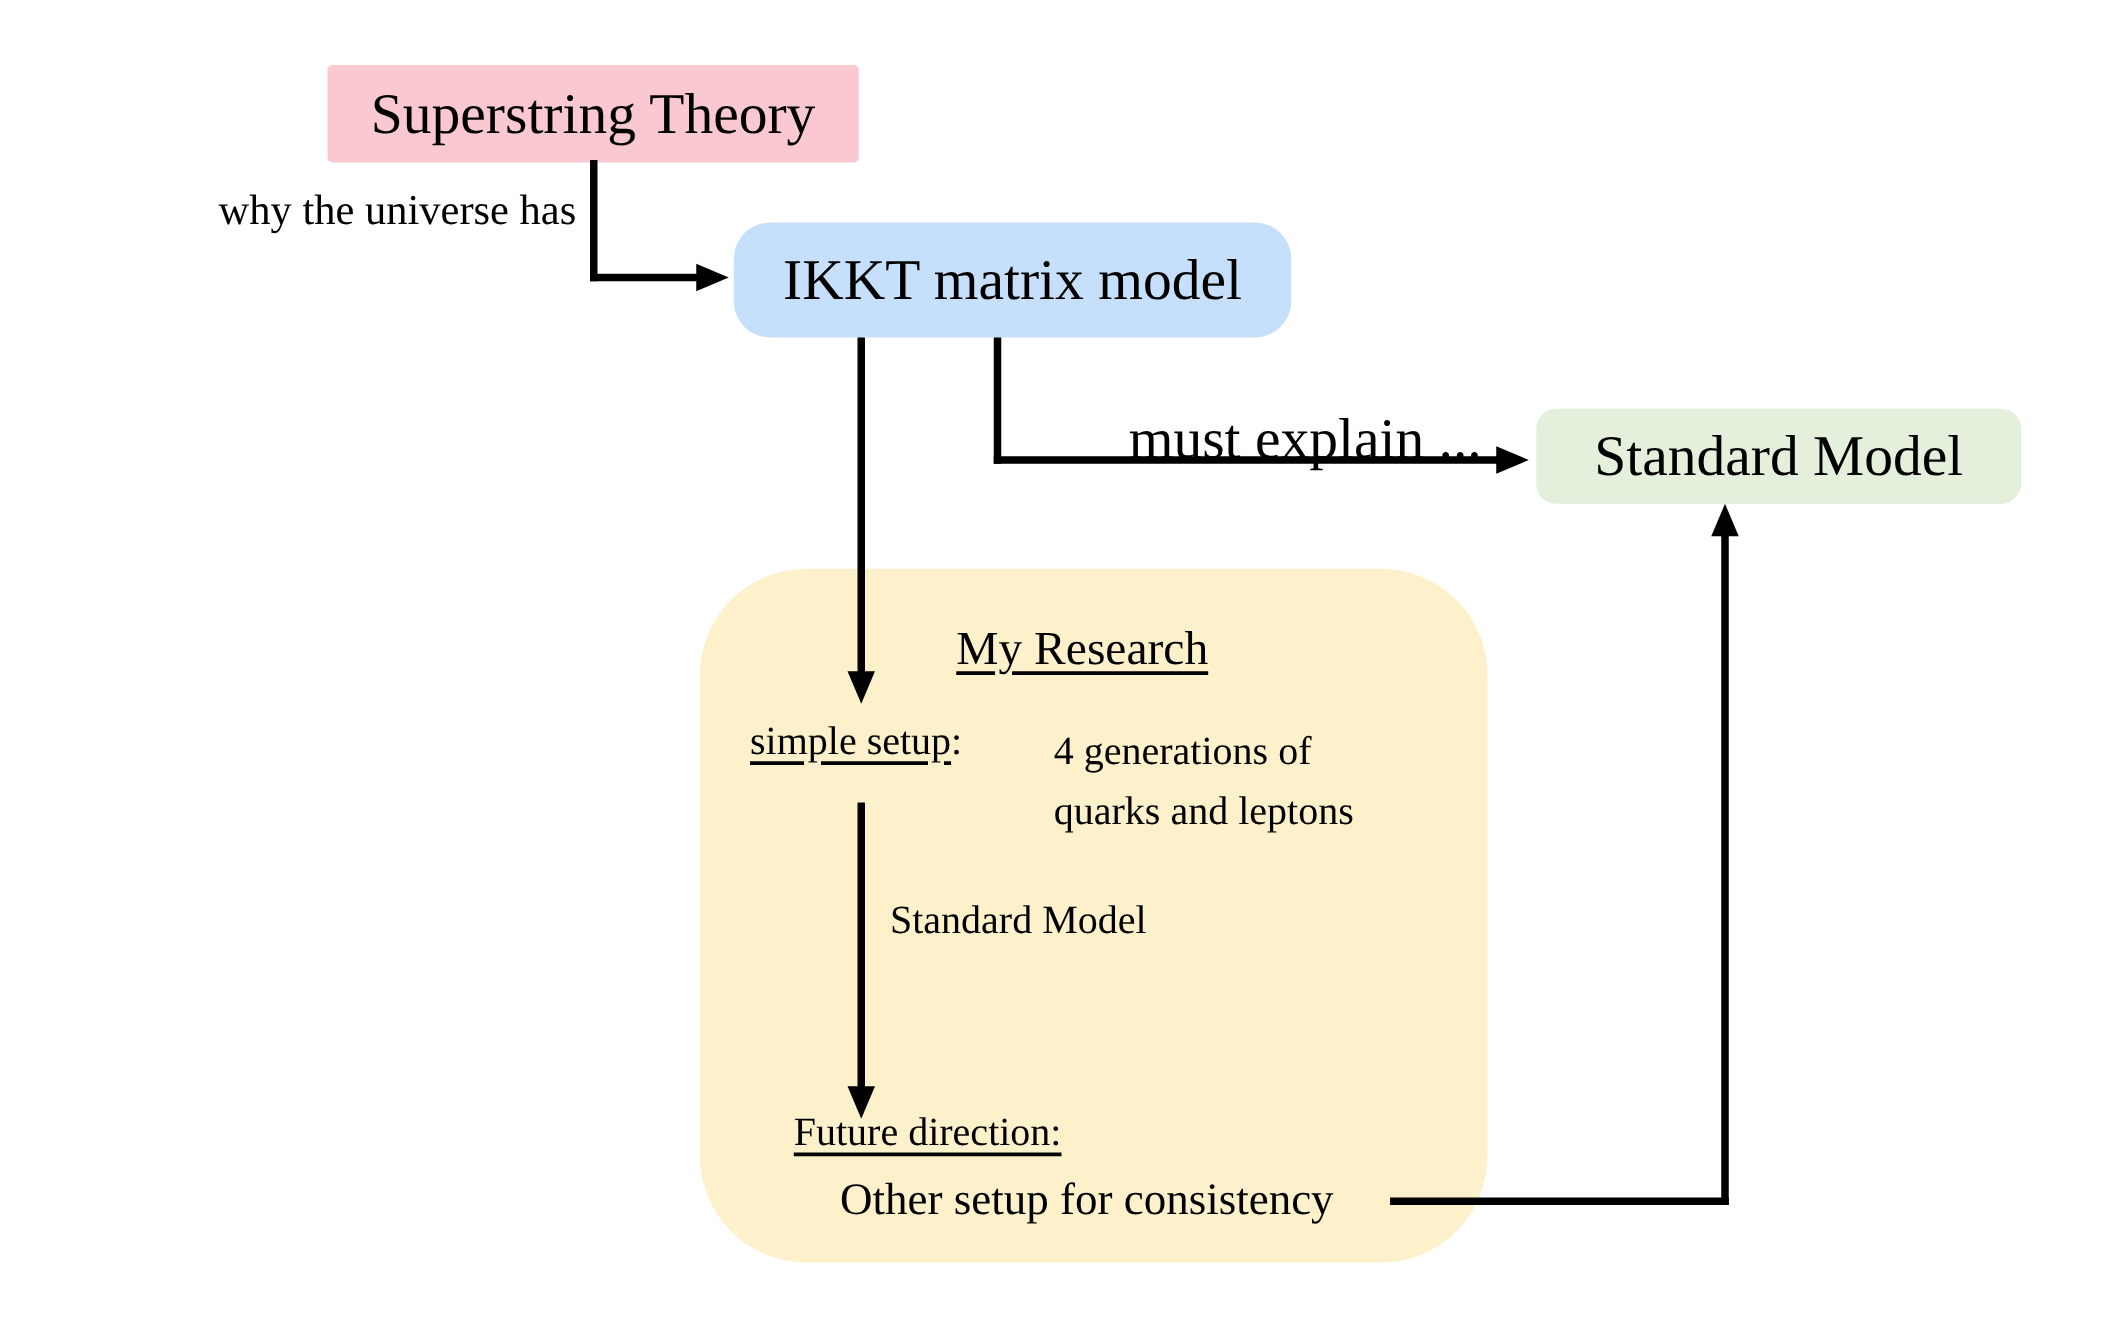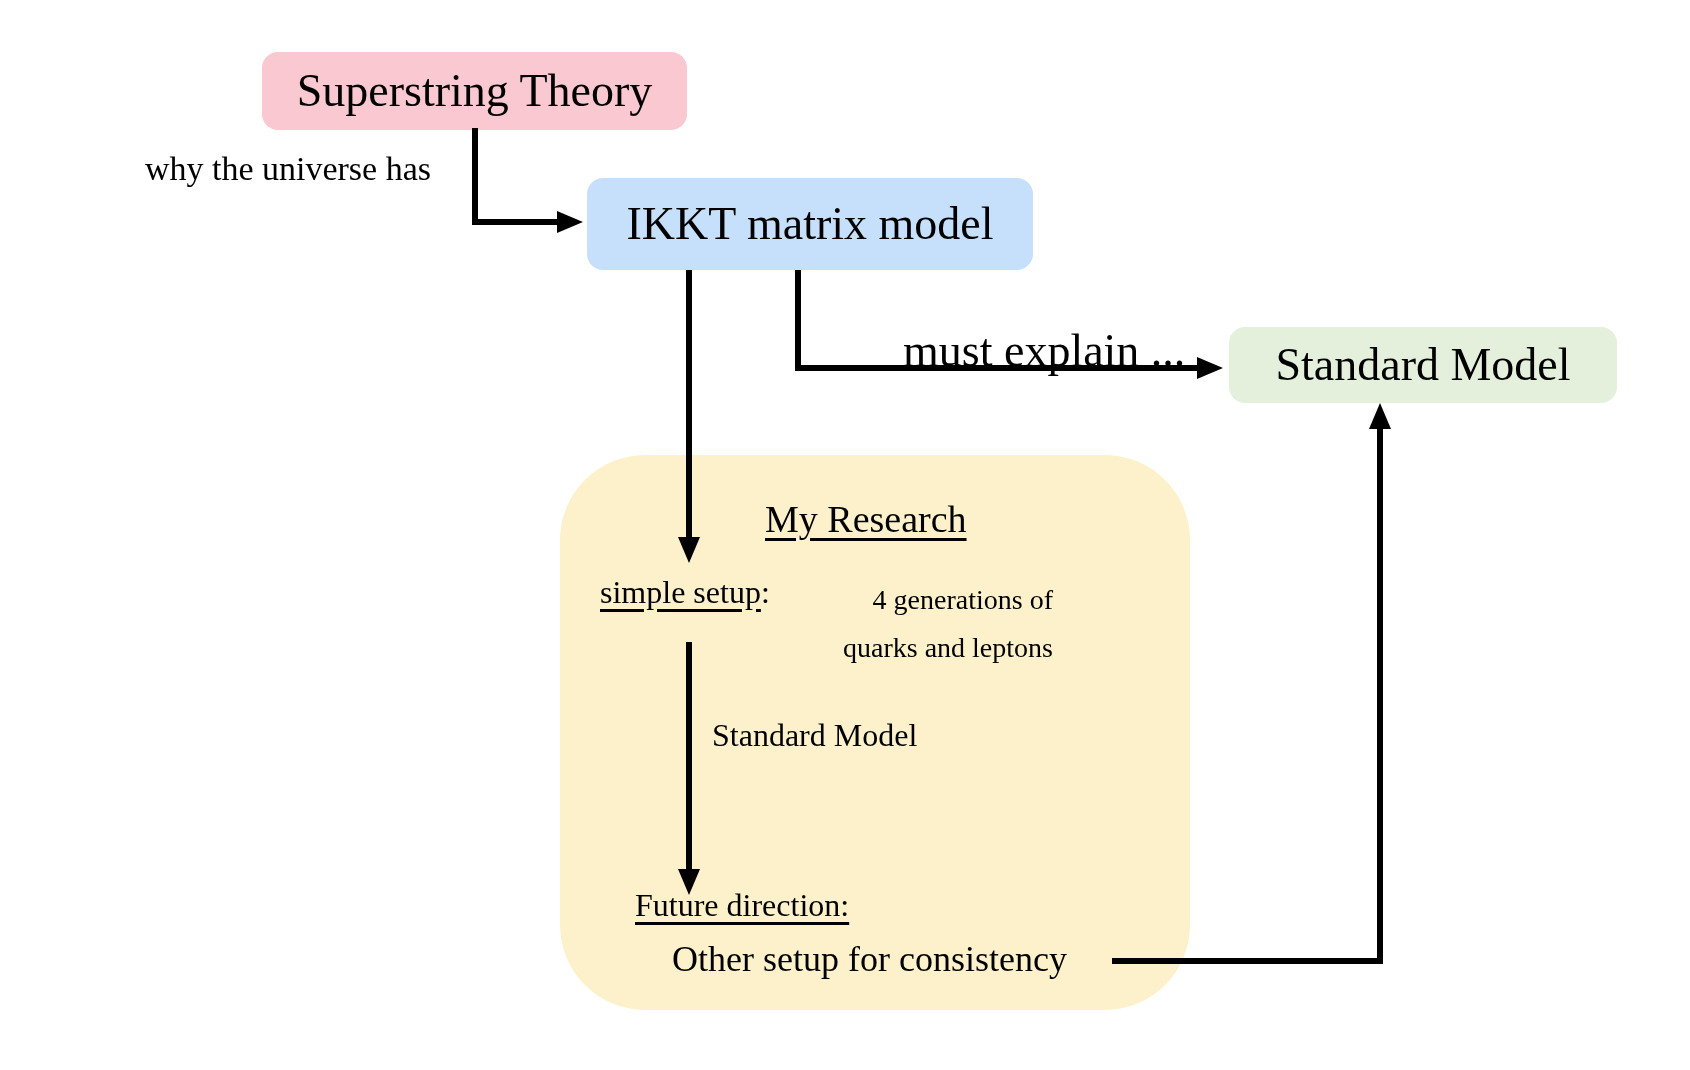--- a/index.html
+++ b/index.html
@@ -20,25 +20,25 @@
     position: absolute;
     display: flex;
     align-items: center;
     justify-content: center;
     font-size: 46px;
     line-height: 1;
     white-space: nowrap;
   }
   .node-superstring {
     left: 262px; top: 52px; width: 425px; height: 78px;
-    background: #f9c8d0; border-radius: 16px;
+    background: #f9c8d0; border-radius: 4px;
   }
   .node-ikkt {
     left: 587px; top: 178px; width: 446px; height: 92px;
-    background: #c6e0fb; border-radius: 16px;
+    background: #c6e0fb; border-radius: 29px;
   }
   .node-standard-model {
     left: 1229px; top: 327px; width: 388px; height: 76px;
     background: #e4efdc; border-radius: 16px;
   }
   .panel-my-research {
     position: absolute;
     left: 560px; top: 455px; width: 630px; height: 555px;
     background: #fcf1ca; border-radius: 85px;
   }
@@ -64,21 +64,21 @@
     border-bottom: 26px solid #000000;
     border-left: 11px solid transparent;
     border-right: 11px solid transparent;
   }
   .label {
     position: absolute;
     white-space: nowrap;
     line-height: 1;
   }
   .why-text {
-    left: 41px; top: 150px; width: 390px;
+    left: 71px; top: 150px; width: 390px;
     text-align: right;
     font-size: 34px;
     line-height: 38px;
     white-space: normal;
   }
   .must-explain {
     left: 903px; top: 328px;
     font-size: 46px;
   }
   .mr-title {
@@ -90,23 +90,22 @@
   .simple-setup {
     left: 600px; top: 576px;
     font-size: 32px;
   }
   .u {
     text-decoration: underline;
     text-underline-offset: 6px;
   }
   .simple-setup-desc {
     left: 843px; top: 576px;
-    font-size: 28px;
+    font-size: 32px;
     line-height: 48px;
-    text-align: right;
   }
   .arrow-note {
     left: 712px; top: 712px;
     font-size: 32px;
     line-height: 46px;
   }
   .future-label {
     left: 635px; top: 889px;
     font-size: 32px;
   }

